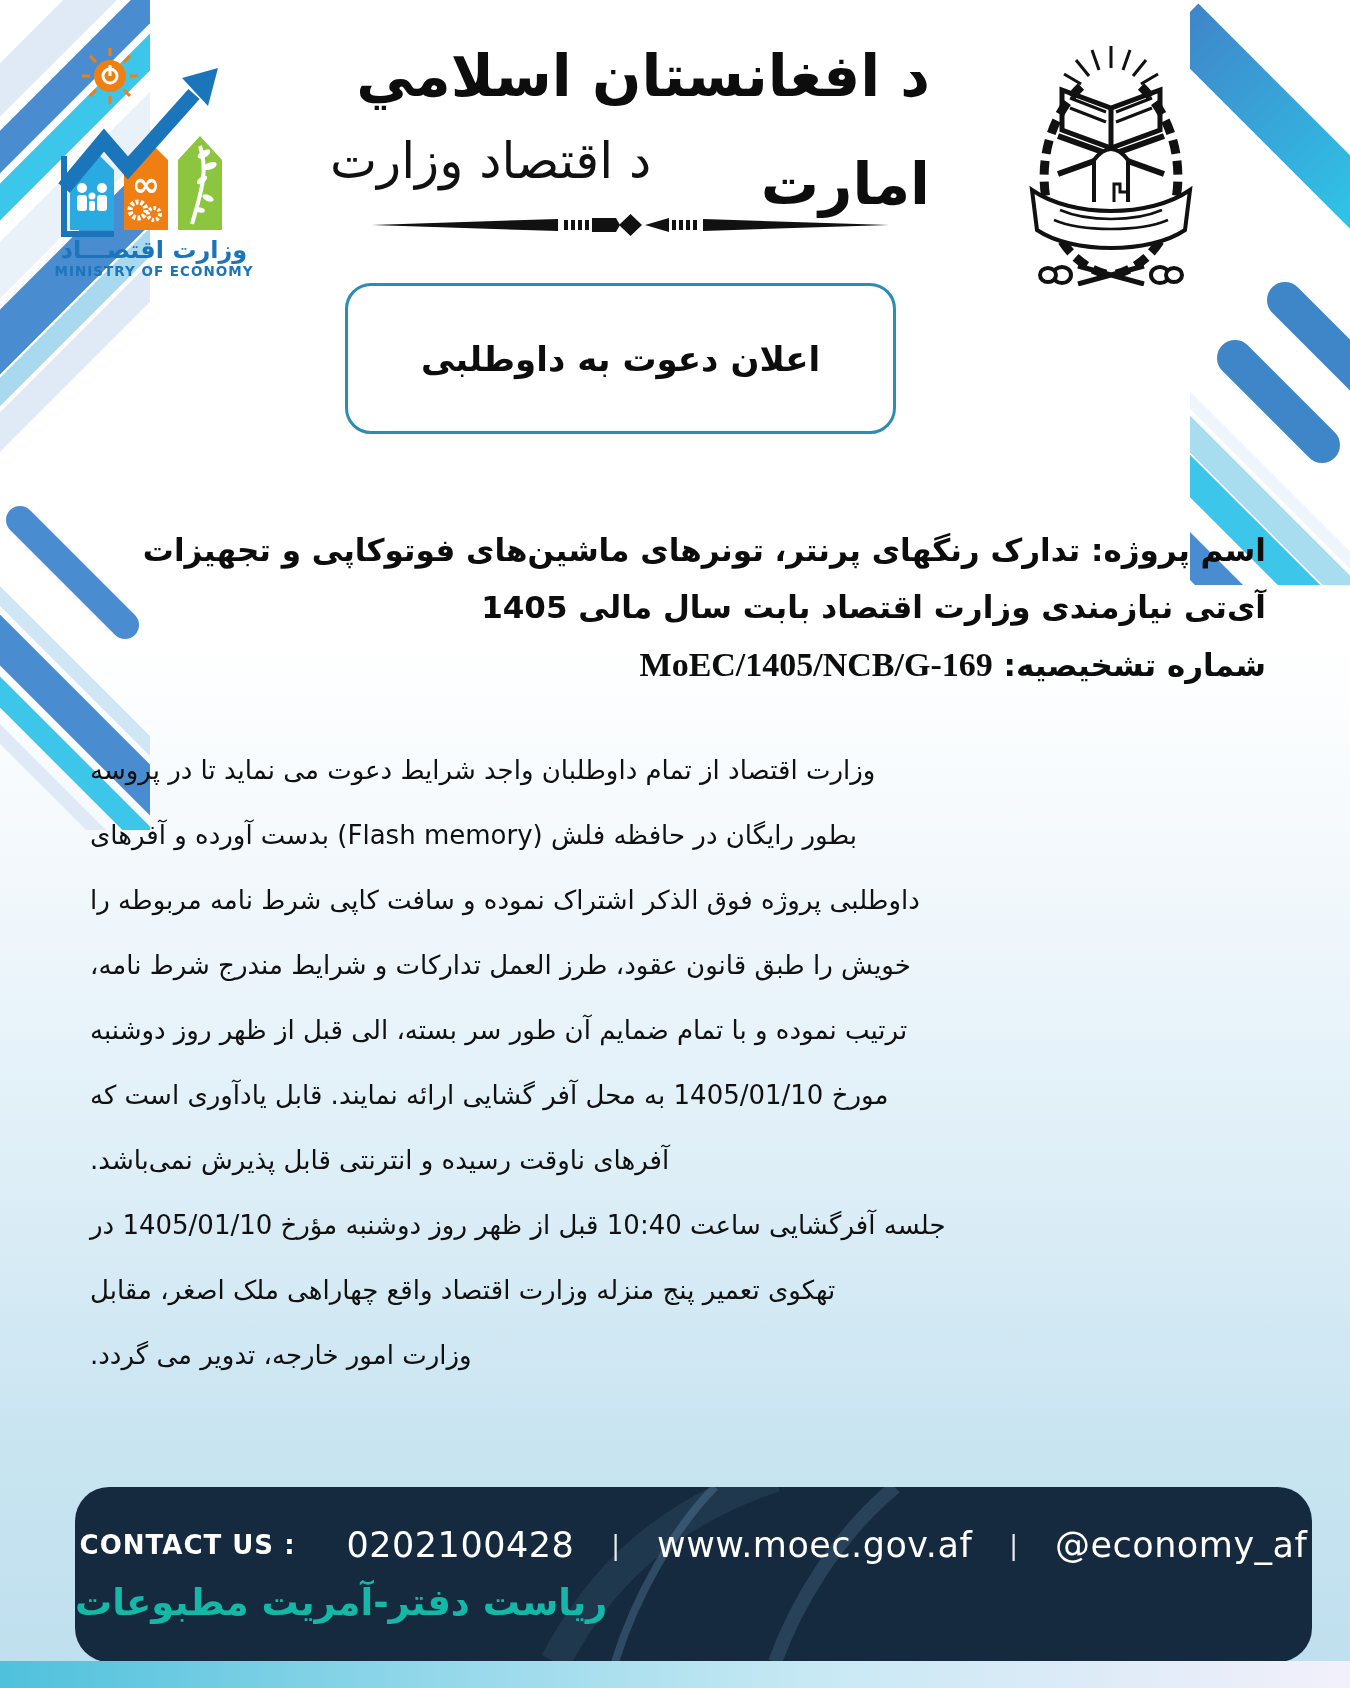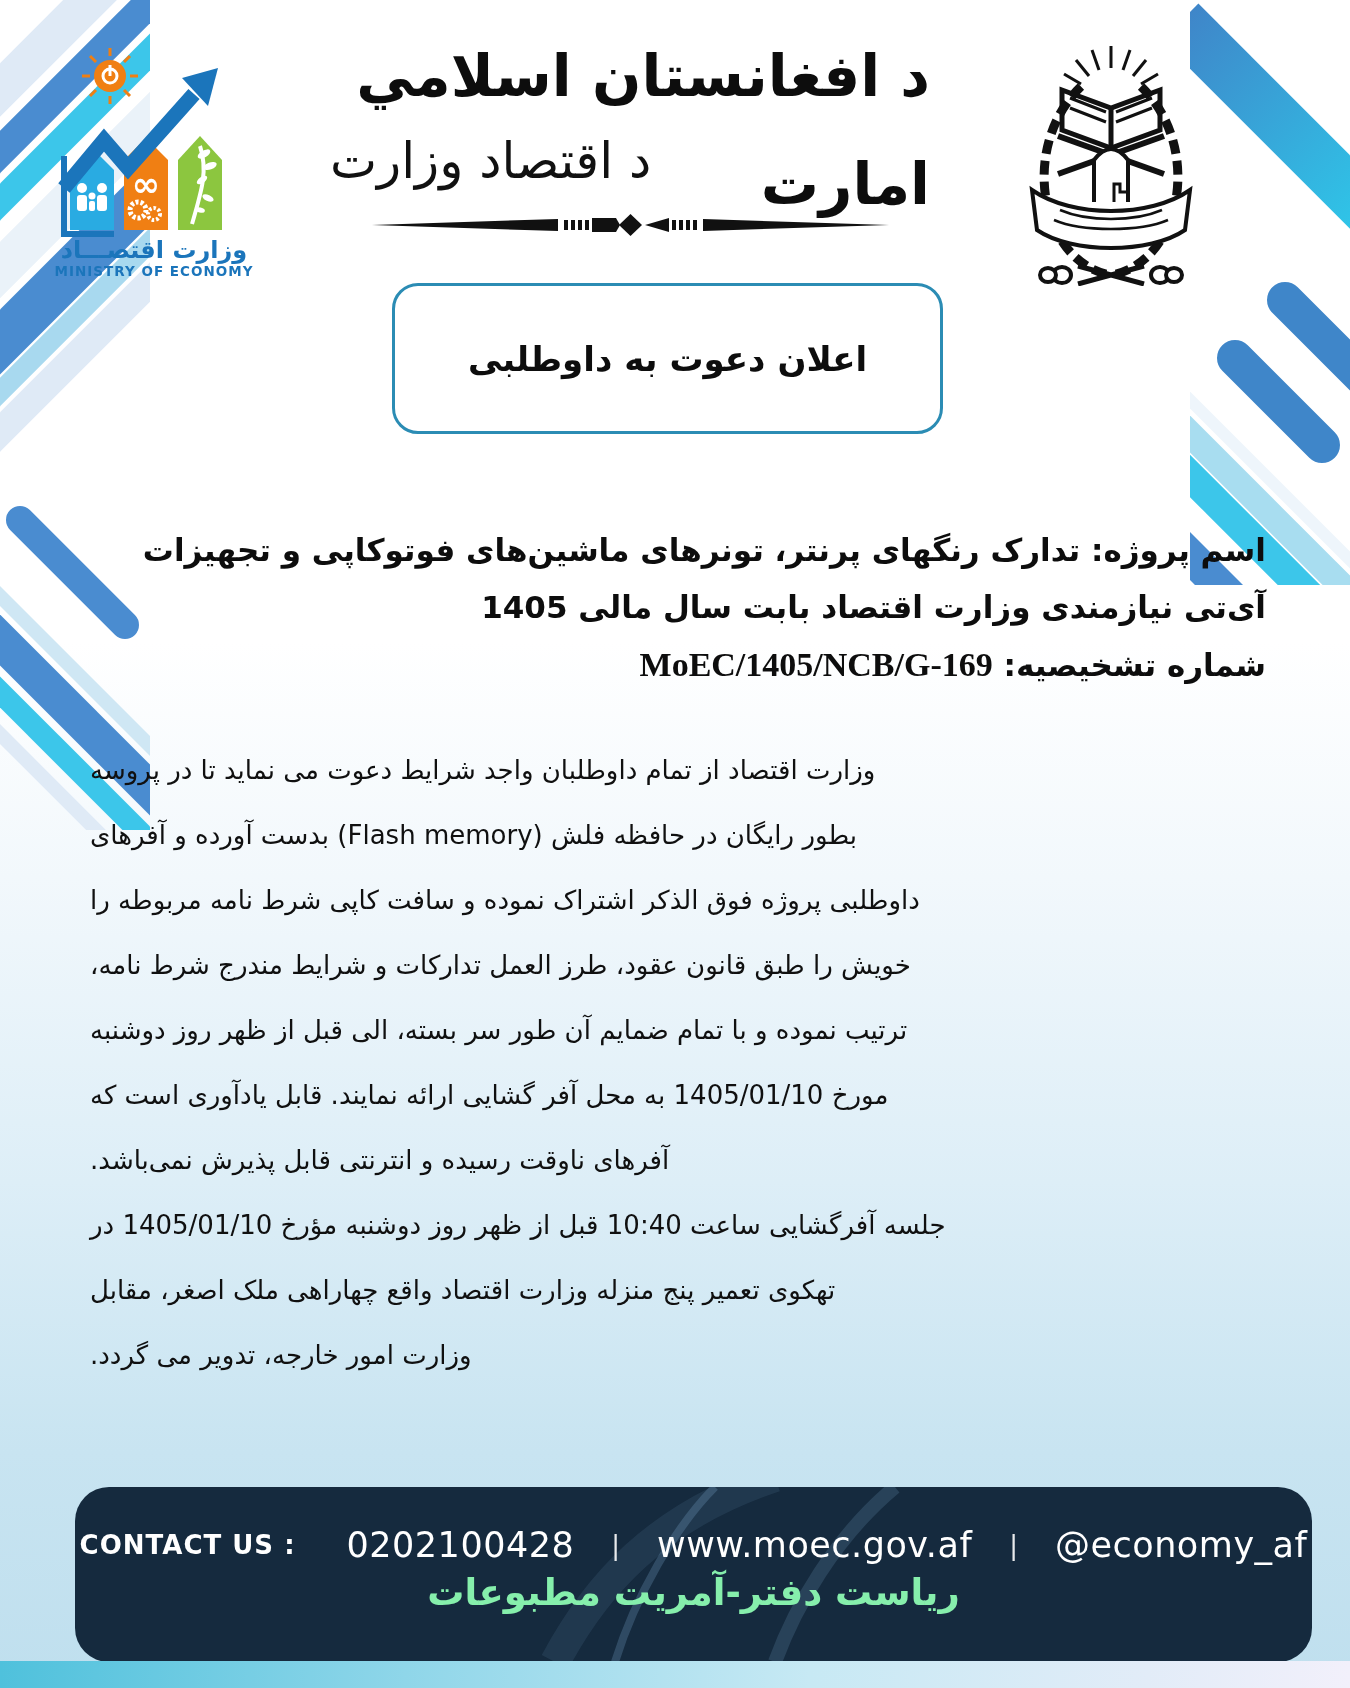--- a/index.html
+++ b/index.html
@@ -13,38 +13,38 @@
   
   .logo-wrap{position:absolute;left:52px;top:38px;width:205px;height:240px;}
   .calligraphy{position:absolute;left:330px;top:22px;width:600px;text-align:right;
                font-weight:700;font-size:58px;line-height:108px;color:#0d0d0d;letter-spacing:1px;}
   .ministry-title{position:absolute;left:330px;top:132px;width:600px;text-align:left;
                   font-weight:400;font-size:50px;color:#111;}
   .divider{position:absolute;left:368px;top:212px;width:525px;height:26px;}
   .emblem-wrap{position:absolute;left:1002px;top:34px;width:218px;height:252px;}
   
   .ann-box{position:absolute;left:345px;top:283px;width:545px;height:145px;
-           border:3px solid #2b8cb4;border-radius:26px;display:flex;align-items:center;justify-content:center;margin-left:47px;}
+           border:3px solid #2b8cb4;border-radius:26px;display:flex;align-items:center;justify-content:center;}
   .ann-box span{font-weight:700;font-size:34px;color:#0d0d0d;}
   
   .project-title{position:absolute;left:116px;top:522px;width:1150px;direction:rtl;
                  font-weight:700;font-size:31px;line-height:57px;color:#0d0d0d;}
   .project-title .code{font-family:"Liberation Serif", serif;font-weight:700;font-size:34px;}
   .body-text{position:absolute;left:90px;top:738px;width:1170px;direction:rtl;text-align:left;
              font-size:26px;line-height:65px;color:#101010;}
   
   .footer{position:absolute;left:75px;top:1487px;width:1237px;height:175px;background:#152a3e;
           border-radius:34px;overflow:hidden;}
   .footer .sheen{position:absolute;inset:0;}
   .contact-row{position:relative;display:flex;align-items:center;justify-content:center;gap:37px;
                padding-top:38px;color:#ffffff;}
   .contact-label{font-weight:800;font-size:26px;letter-spacing:1px;margin-right:14px;}
   .contact-val{font-size:35px;letter-spacing:0.5px;}
   .sep{font-size:26px;opacity:0.9;}
-  .dept{position:relative;margin-top:6px;text-align:center;direction:rtl;color:#86efac;
+  .dept{position:relative;margin-top:16px;text-align:left;direction:rtl;color:#14b8a6;
         font-weight:700;font-size:37px;}
   .bottom-strip{position:absolute;left:0;bottom:0;width:1350px;height:27px;
                 background:linear-gradient(90deg,#4fc1dc 0%,#8fd6e9 30%,#c7e9f4 60%,#e2ecf8 85%,#f2f0fb 100%);}
 </style>
 </head>
 <body>
 
 <div class="page">
 
   <svg class="stripes stripes-left" viewBox="0 0 150 830" xmlns="http://www.w3.org/2000/svg">

